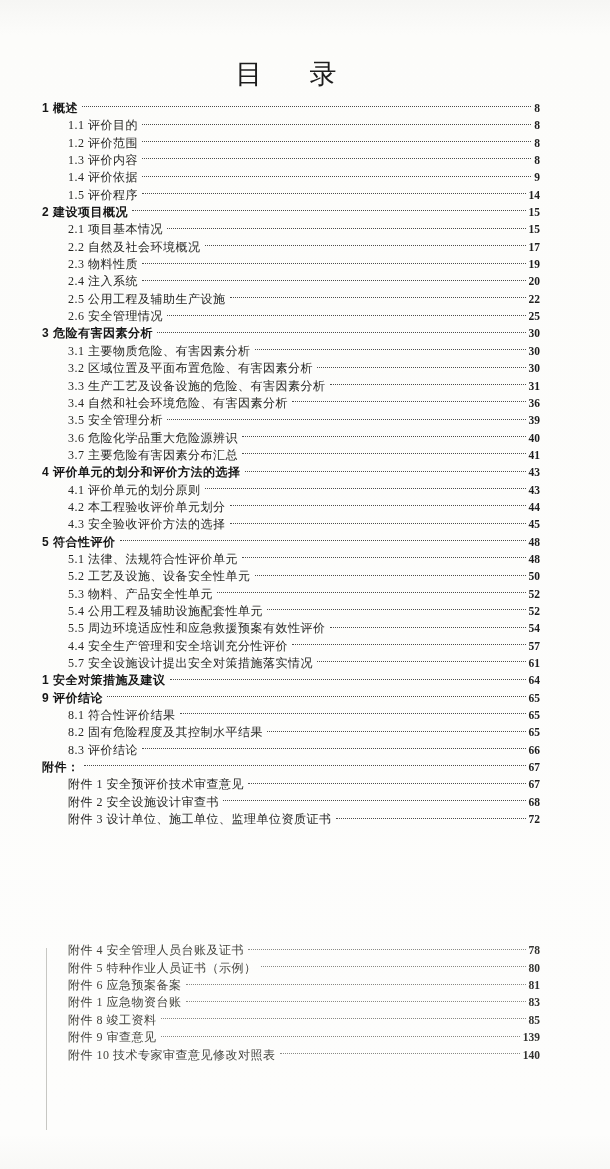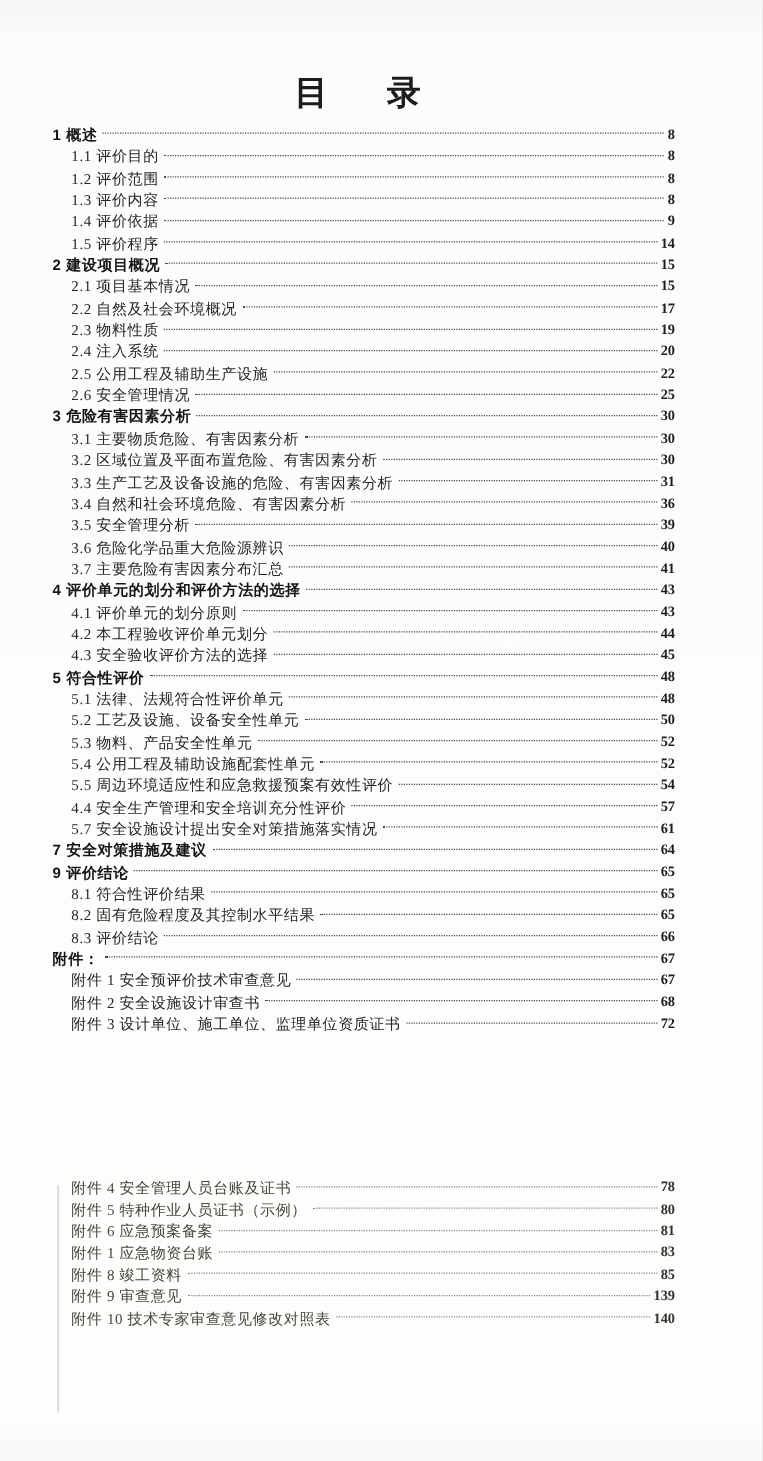--- a/index.html
+++ b/index.html
@@ -15,21 +15,21 @@
     margin: 0 auto;
     background: linear-gradient(180deg, #f6f6f4 0%, #fcfcfa 3%, #fdfdfc 97%, #f8f8f6 100%);
     overflow: hidden;
     box-sizing: border-box;
     padding: 54px 70px 0 42px;
     color: #222;
   }
   .title {
     text-align: center;
     font-size: 27px;
-    font-weight: bold;
+    font-weight: normal;
     letter-spacing: 10px;
     color: #1c1c1c;
     line-height: 40px;
     margin-bottom: 6px;
     font-family: "Liberation Sans", "DejaVu Sans", sans-serif;
   }
   .toc-block { width: 100%; }
   .toc-row {
     display: flex;
     align-items: center;
@@ -41,21 +41,21 @@
   .toc-row .label {
     flex: 0 0 auto;
     color: #262624;
     letter-spacing: 0.5px;
   }
   .toc-row.lvl1 .label {
     font-weight: bold;
     color: #161616;
     font-family: "Liberation Sans", "DejaVu Sans", sans-serif;
   }
-  .toc-row.lvl2 { margin-left: 15px; }
+  .toc-row.lvl2 { margin-left: 26px; }
   .toc-row.lvl1 .pagenum { font-weight: bold; }
   .leader {
     flex: 1 1 auto;
     border-bottom: 1.5px dotted #4d4d4b;
     margin: 0 3px 3.5px 4px;
     min-width: 10px;
   }
   .pagenum {
     flex: 0 0 auto;
     color: #1e1e1e;
@@ -242,21 +242,21 @@
     <span class="label">4.4 安全生产管理和安全培训充分性评价</span>
     <span class="leader"></span>
     <span class="pagenum">57</span>
   </div>
       <div class="toc-row lvl2">
     <span class="label">5.7 安全设施设计提出安全对策措施落实情况</span>
     <span class="leader"></span>
     <span class="pagenum">61</span>
   </div>
       <div class="toc-row lvl1">
-    <span class="label">7 安全对策措施及建议</span>
+    <span class="label">1 安全对策措施及建议</span>
     <span class="leader"></span>
     <span class="pagenum">64</span>
   </div>
       <div class="toc-row lvl1">
     <span class="label">9 评价结论</span>
     <span class="leader"></span>
     <span class="pagenum">65</span>
   </div>
       <div class="toc-row lvl2">
     <span class="label">8.1 符合性评价结果</span>

